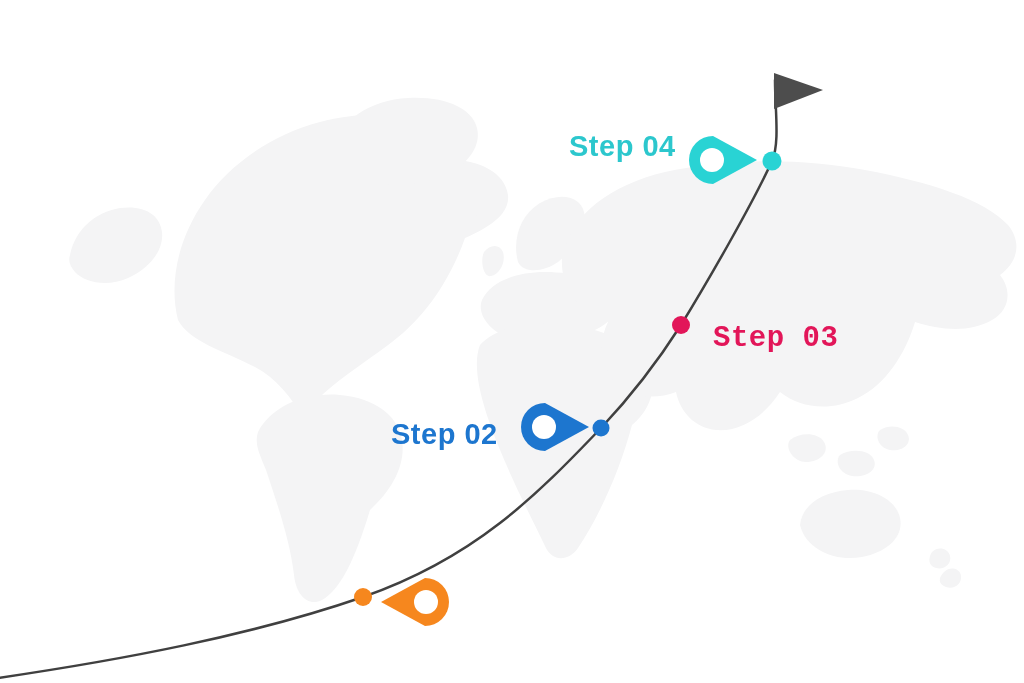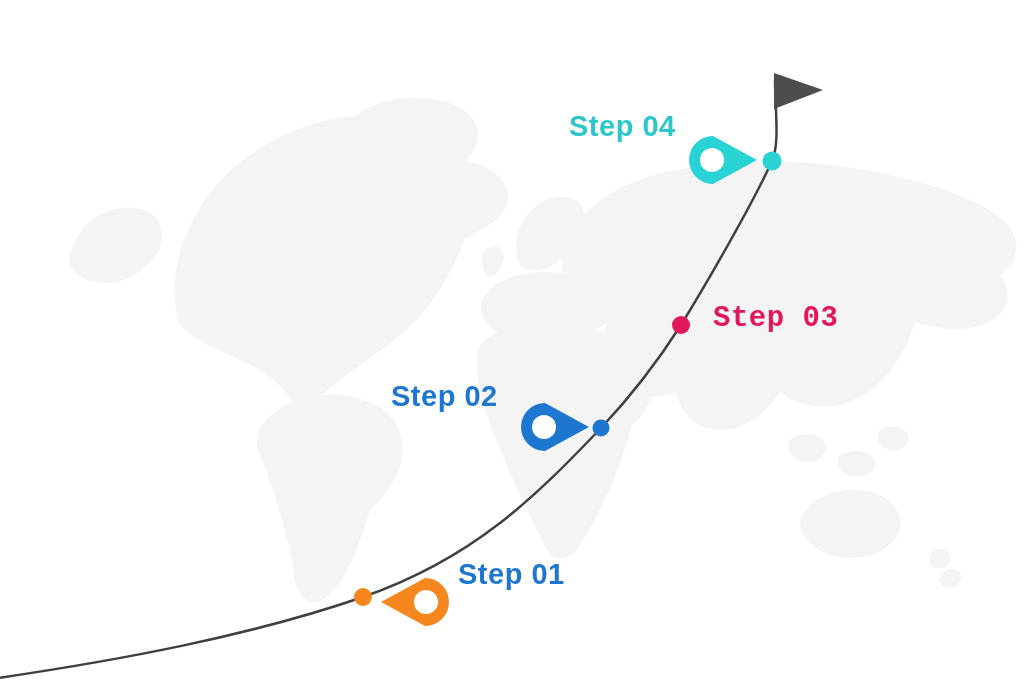--- a/index.html
+++ b/index.html
@@ -38,23 +38,24 @@
 
   .pin-hole { fill: #ffffff; }
 
   .step-label {
     position: absolute;
     font-size: 29px;
     font-weight: 700;
     letter-spacing: 0.5px;
     line-height: 1;
     white-space: nowrap;
+    margin-top: 20px;
   }
   .label-1 { left: 458px; top: 560px; color: var(--s1-label, #1d76cf); }
-  .label-2 { left: 391px; top: 382px; color: var(--s2-label, #1d76cf); text-align: right; }
+  .label-2 { left: 391px; top: 400px; color: var(--s2-label, #1d76cf); text-align: right; }
   .label-3 { left: 713px; top: 304px; color: var(--s3-label, #e21659); font-family: Liberation Mono, monospace; }
   .label-4 { left: 569px; top: 112px; color: var(--s4-label, #2cc7cd); }
 </style>
 </head>
 <body>
 
 <div class="stage">
 
   <svg class="layer" viewBox="0 0 1024 683" aria-hidden="true">
     <g>
@@ -110,18 +111,17 @@
 
     <circle class="node-3" cx="681" cy="325" r="9"></circle>
 
     <circle class="node-4" cx="772" cy="161" r="9.5"></circle>
     <g>
       <path class="node-4" d="M757,160 L713,136 A24,24 0 0 0 713,184 Z"></path>
       <circle class="pin-hole" cx="712" cy="160" r="12"></circle>
     </g>
   </svg>
 
-  <div class="step-label label-1">Step 01</div>
   <div class="step-label label-2">Step 02</div>
   <div class="step-label label-3">Step 03</div>
   <div class="step-label label-4">Step 04</div>
 
 </div>
 
 </body></html>

